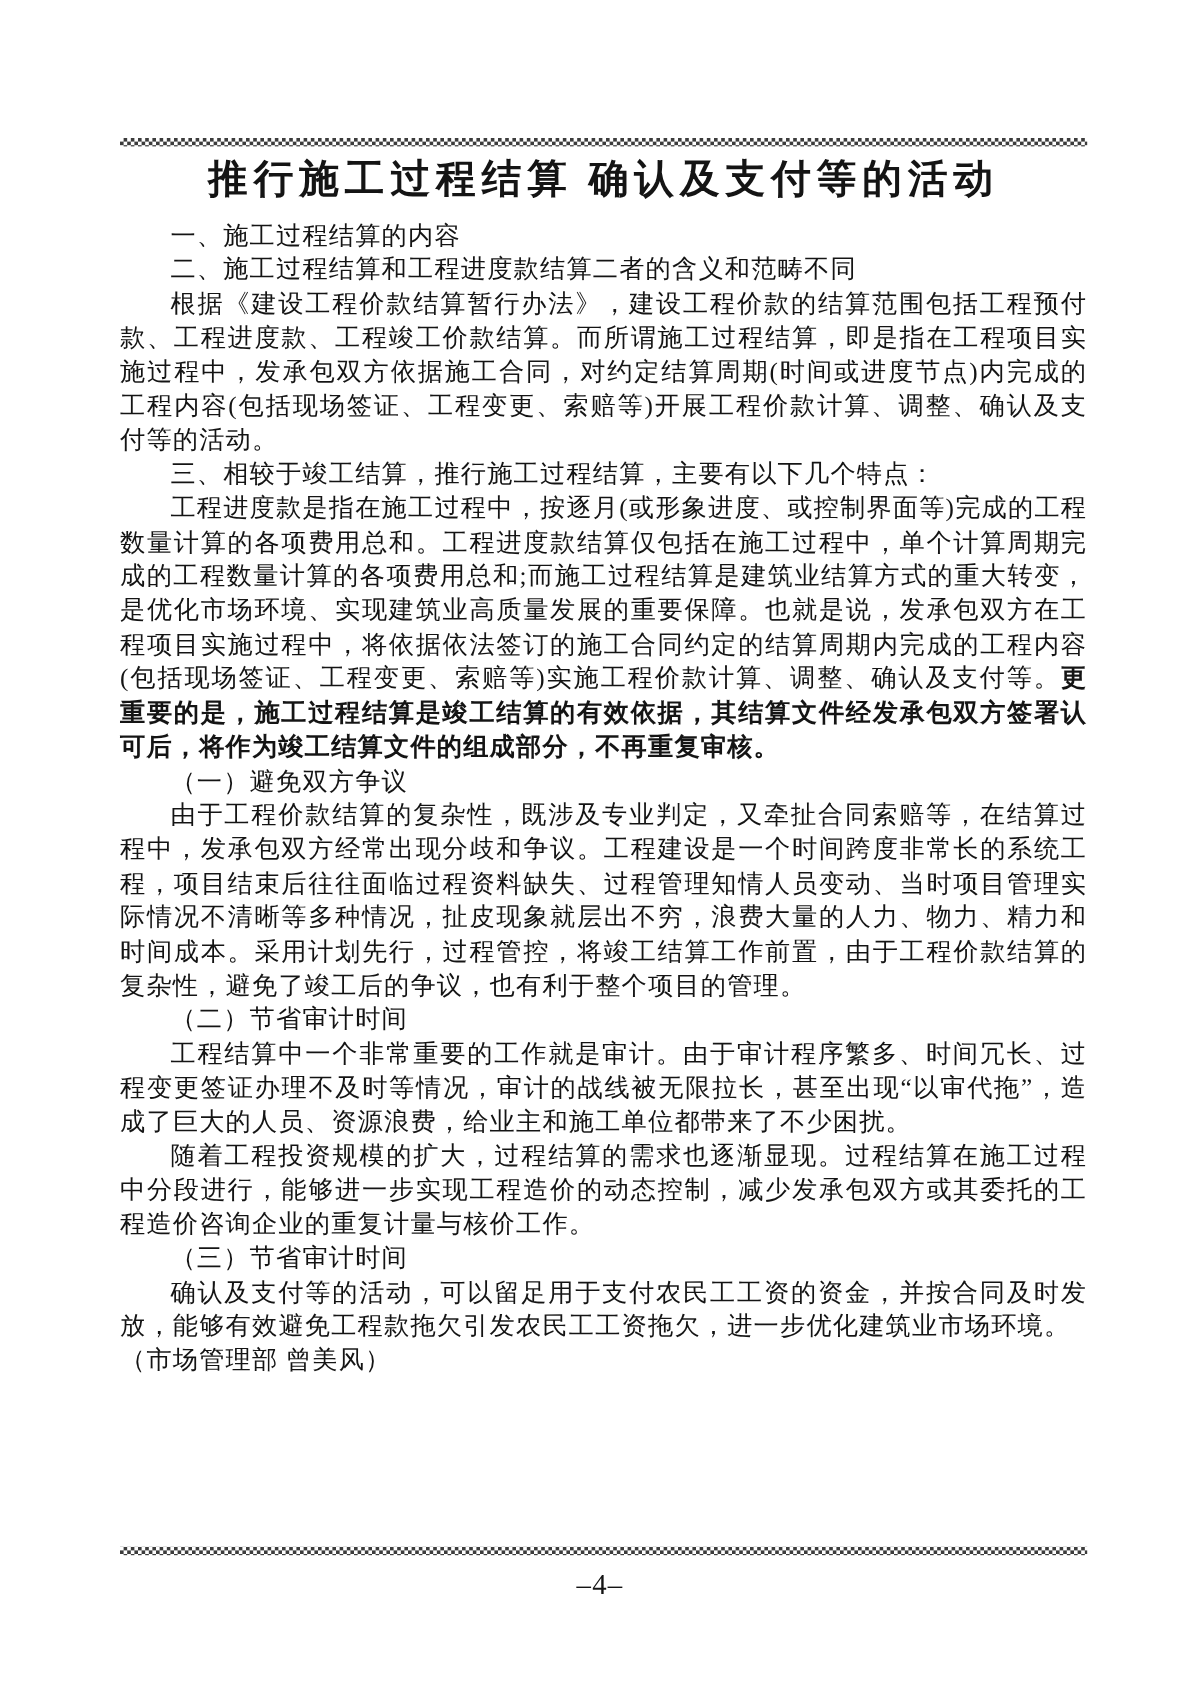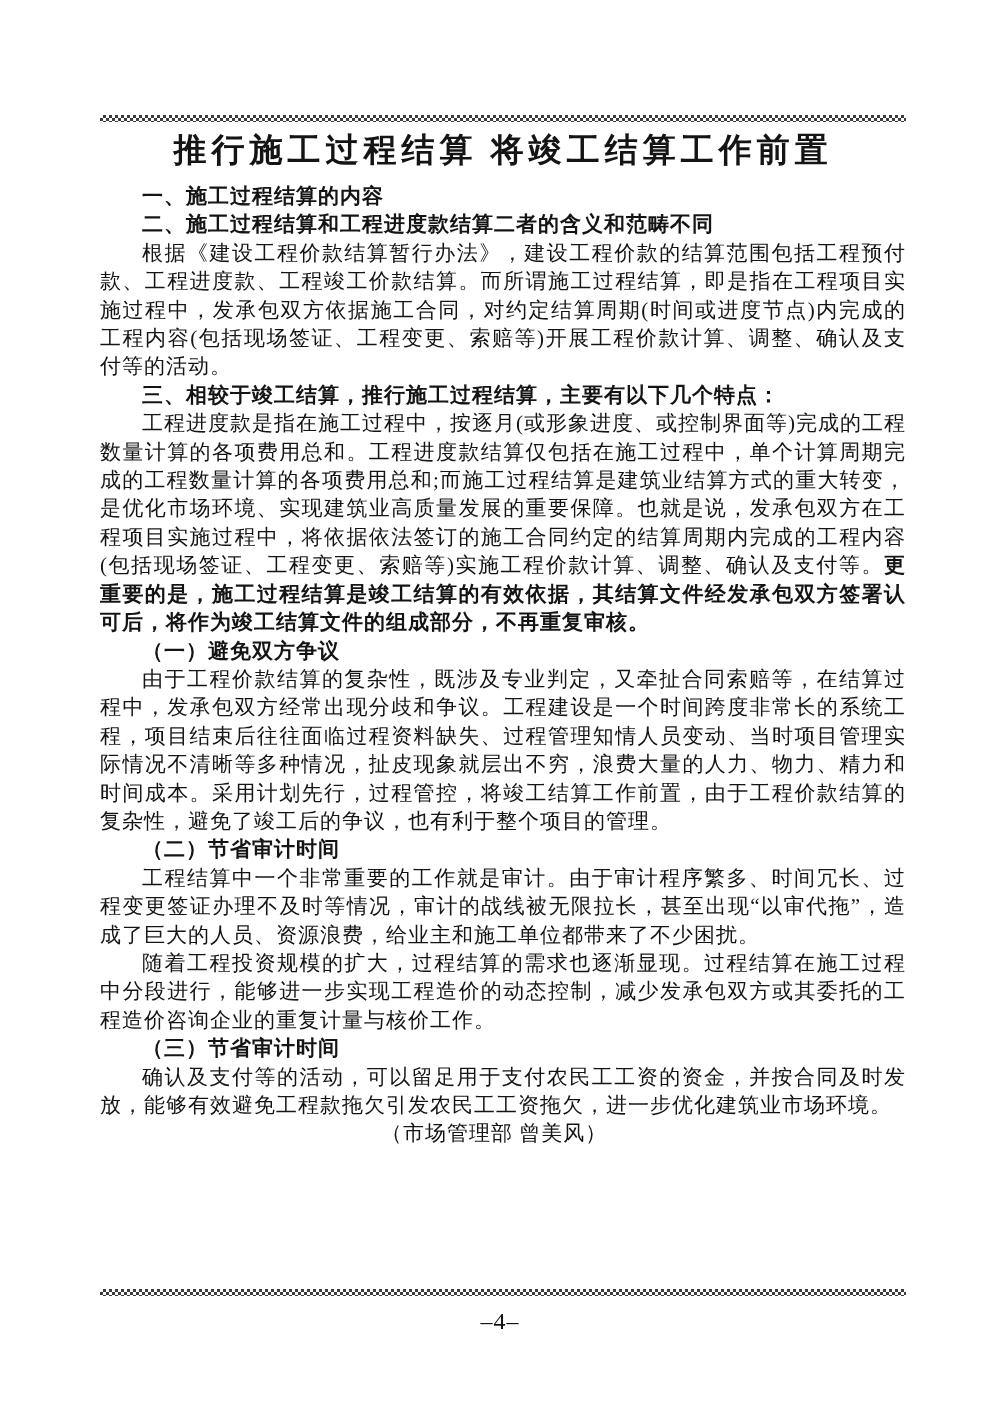--- a/index.html
+++ b/index.html
@@ -40,46 +40,46 @@
     white-space: nowrap;
   }
   .blk {
     margin: 0;
     font-size: 21px;
     line-height: 28.4px;
     letter-spacing: 1px;
     text-align: justify;
     text-justify: inter-character;
   }
-  .head { font-weight: 700; text-indent: 2em; }
+  .head { font-weight: 400; text-indent: 2em; }
   .para { text-indent: 2em; font-weight: 400; }
   .para strong { font-weight: 700; }
   .signature {
-    text-align: center;
+    text-align: left;
     text-indent: 0;
     padding-right: 18px;
   }
   .page-number {
     position: absolute;
     top: 1308px;
     left: 0;
     width: 100%;
     text-align: center;
     font-size: 24px;
     letter-spacing: 1px;
     margin: 0;
   }
 </style>
 </head>
 <body>
 
 <div class="deco-rule top"></div>
 
 <div class="content">
-  <h1 class="doc-title">推行施工过程结算  将竣工结算工作前置</h1>
+  <h1 class="doc-title">推行施工过程结算  确认及支付等的活动</h1>
 
   <p class="blk head">一、施工过程结算的内容</p>
   <p class="blk head">二、施工过程结算和工程进度款结算二者的含义和范畴不同</p>
 
   <p class="blk para">根据《建设工程价款结算暂行办法》，建设工程价款的结算范围包括工程预付款、工程进度款、工程竣工价款结算。而所谓施工过程结算，即是指在工程项目实施过程中，发承包双方依据施工合同，对约定结算周期(时间或进度节点)内完成的工程内容(包括现场签证、工程变更、索赔等)开展工程价款计算、调整、确认及支付等的活动。</p>
   <p class="blk head">三、相较于竣工结算，推行施工过程结算，主要有以下几个特点：</p>
 
   <p class="blk para"><span>工程进度款是指在施工过程中，按逐月(或形象进度、或控制界面等)完成的工程数量计算的各项费用总和。工程进度款结算仅包括在施工过程中，单个计算周期完成的工程数量计算的各项费用总和;而施工过程结算是建筑业结算方式的重大转变，是优化市场环境、实现建筑业高质量发展的重要保障。也就是说，发承包双方在工程项目实施过程中，将依据依法签订的施工合同约定的结算周期内完成的工程内容(包括现场签证、工程变更、索赔等)实施工程价款计算、调整、确认及支付等。</span><strong>更重要的是，施工过程结算是竣工结算的有效依据，其结算文件经发承包双方签署认可后，将作为竣工结算文件的组成部分，不再重复审核。</strong></p>
 
   <p class="blk head">（一）避免双方争议</p>

